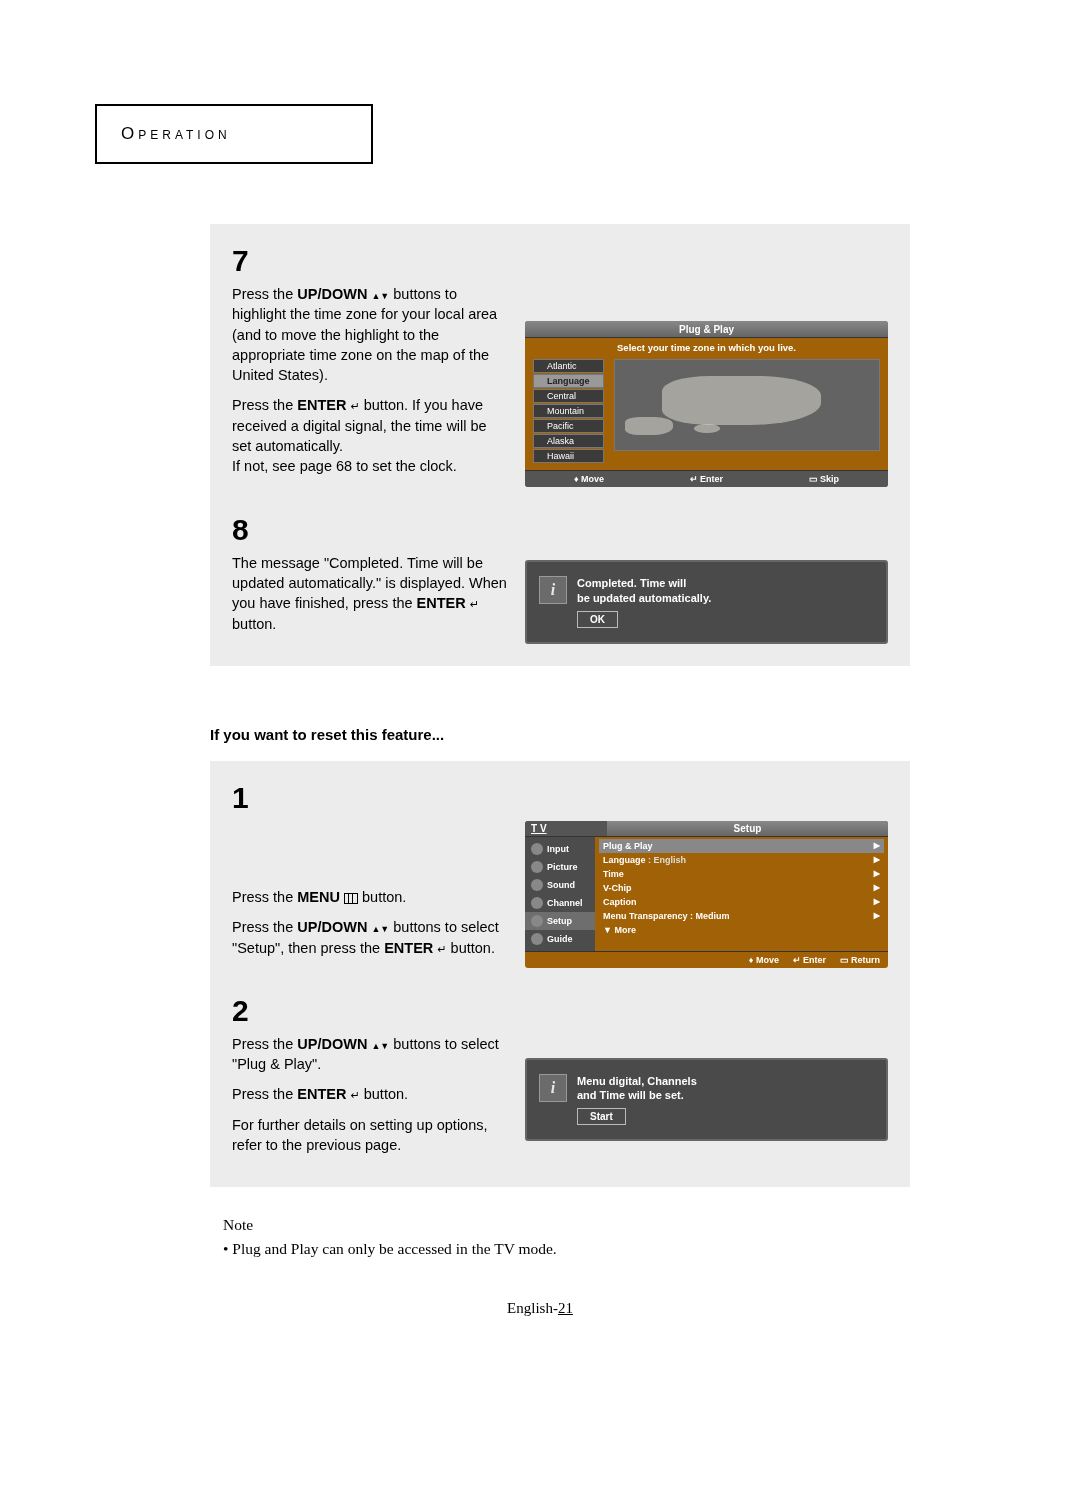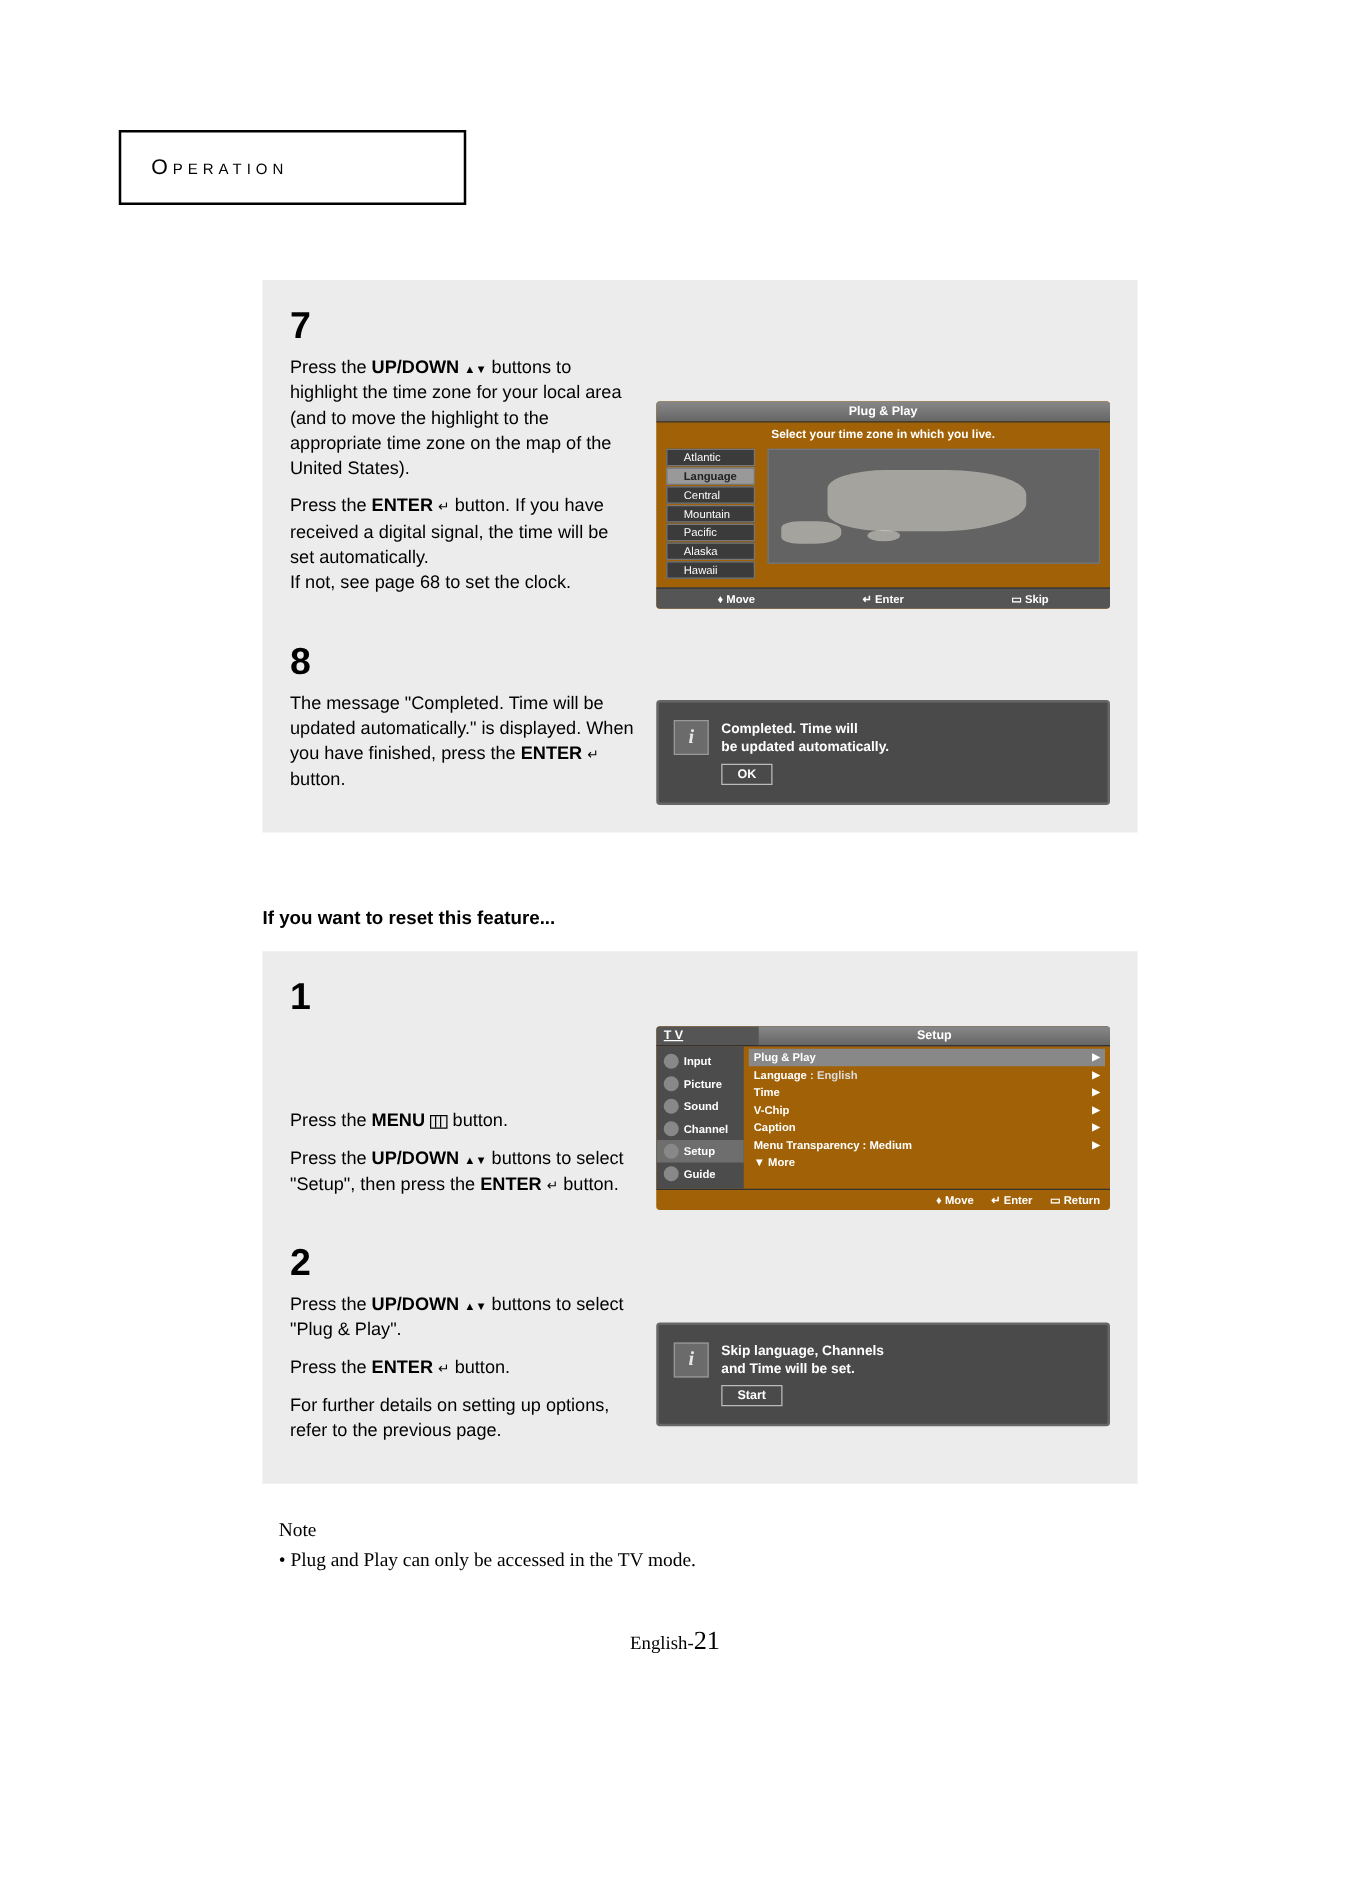--- a/index.html
+++ b/index.html
@@ -236,21 +236,21 @@
     font-family: "Times New Roman", serif;
     font-size: 15.5px;
     line-height: 1.5;
   }
   .footer-page {
     text-align: center;
     margin-top: 40px;
     font-family: "Times New Roman", serif;
     font-size: 15px;
   }
-  .footer-page .num { font-size: 21px; }
+  .footer-page .num { font-size: 15px; text-decoration: underline; }
 
   .tri-up::before { content: "▲"; font-size: 9px; }
   .tri-dn::before { content: "▼"; font-size: 9px; }
   .enter-glyph { font-size: 11px; }
   .menu-glyph {
     display: inline-block;
     width: 12px; height: 9px;
     border: 1px solid #000;
     position: relative;
     vertical-align: middle;
@@ -444,21 +444,21 @@
           <span class="enter-glyph">↵</span>
           <span>   button.</span>
         </p>
         <p>For further details on setting up options, refer to the previous page.</p>
       </div>
 
       <div class="osd osd-dark" style="align-self:center">
         <div class="dlg">
           <div class="info-icon">i</div>
           <div class="dlg-text">
-            <span>Skip language, Channels</span><br>
+            <span>Menu digital, Channels</span><br>
             <span>and Time will be set.</span><br>
             <span class="dlg-btn">Start</span>
           </div>
         </div>
       </div>
     </div>
 
   </div>
 
   <div class="note">

